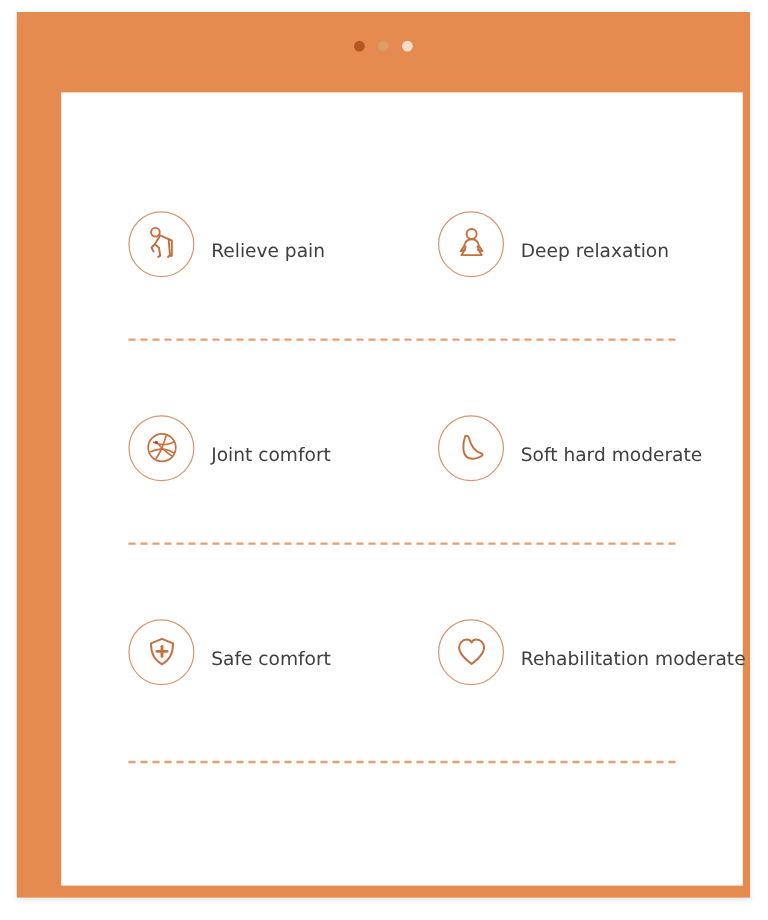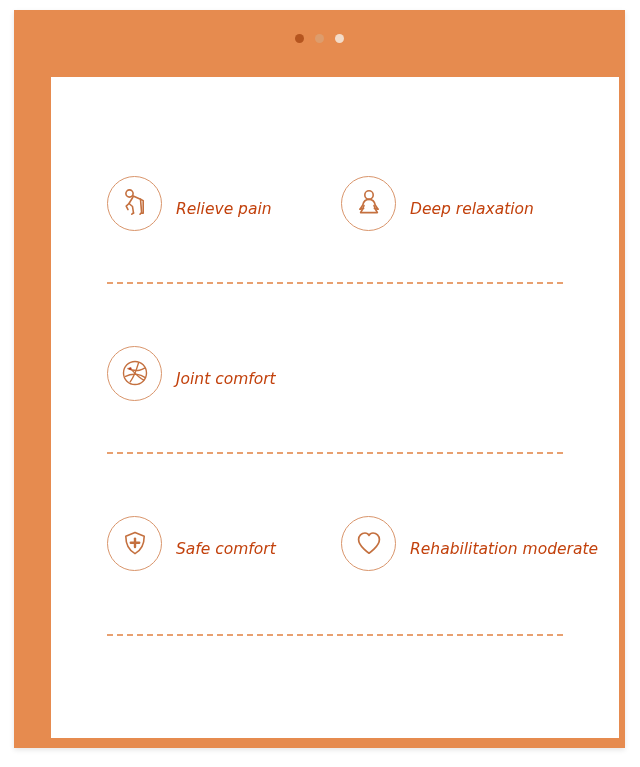--- a/index.html
+++ b/index.html
@@ -87,44 +87,43 @@
     display: flex;
     align-items: center;
     height: 96px;
   }
   .feature-item.col-0 {
     position: absolute;
     left: 56px;
   }
   .feature-item.col-1 {
     position: absolute;
-    left: 290px;
+    left: 314px;
   }
 
   .icon-circle {
     width: 55px;
     height: 55px;
     flex: 0 0 55px;
     border-radius: 50%;
     border: 1.4px solid #d9956b;
     display: flex;
     align-items: center;
     justify-content: center;
     box-sizing: border-box;
   }
   .icon-circle svg {
     display: block;
   }
 
   .feature-label {
     margin-left: 14px;
     font-family: "DejaVu Sans", sans-serif;
-    font-style: italic;
     font-size: 15.5px;
-    color: #c2410c;
+    color: #404040;
     white-space: nowrap;
     line-height: 1;
     padding-top: 14px;
   }
 
   
   .divider {
     position: absolute;
     left: 56px;
     width: 456px;
@@ -192,20 +191,31 @@
                 <path d="M12.0 14.5 C15.5 16.2 19.5 16.8 23.5 16.2 C25.4 15.9 27.0 15.2 28.6 14.2"></path>
                 <path d="M9.6 22.4 C13.0 20.6 17.0 19.9 21.0 20.4 C24.0 20.8 26.6 21.9 28.8 23.4"></path>
                 <path d="M22.6 8.6 C21.4 12.6 20.2 16.4 18.6 20.0 C17.4 22.7 16.0 25.3 14.2 27.8"></path>
                 <path d="M16.2 16.4 C18.2 18.6 20.4 20.8 22.8 22.8 C24.4 24.1 26.0 25.3 27.8 26.2"></path>
                 <circle cx="14.3" cy="14.6" r="1.25" fill="#b53a1f" stroke="none"></circle>
               </svg>
             </span>
             <span class="feature-label">Joint comfort</span>
           </div>
 
+          <div class="feature-item col-1">
+            <span class="icon-circle">
+              <svg width="38" height="38" viewBox="0 0 38 38" fill="none" stroke="#c4703f" stroke-width="1.6" stroke-linecap="round" stroke-linejoin="round">
+                <path d="M13.6 9.8 C12.2 13.6 11.8 17.2 12.2 20.6 C12.5 23.2 13.2 25.2 14.8 26.6
+                         C16.6 28.2 19.4 28.6 22.6 28.0 C24.6 27.6 26.2 26.8 27.6 25.8
+                         C28.4 25.2 28.3 24.2 27.3 23.9 C24.6 23.1 22.3 21.6 20.6 19.4
+                         C18.8 17.0 17.6 14.2 16.8 11.0 C16.4 9.4 14.2 8.3 13.6 9.8 Z"></path>
+              </svg>
+            </span>
+            <span class="feature-label">Soft hard moderate</span>
+          </div>
         </div>
 
         <div class="divider div-1"></div>
 
         <div class="feature-row row-2">
           <div class="feature-item col-0">
             <span class="icon-circle">
               <svg width="38" height="38" viewBox="0 0 38 38" fill="none" stroke="#c4703f" stroke-width="1.6" stroke-linecap="round" stroke-linejoin="round">
                 <path d="M19 8.4 L28.2 12.2 C28.2 19.6 25.2 26.2 19 29.6
                          C12.8 26.2 9.8 19.6 9.8 12.2 Z"></path>

